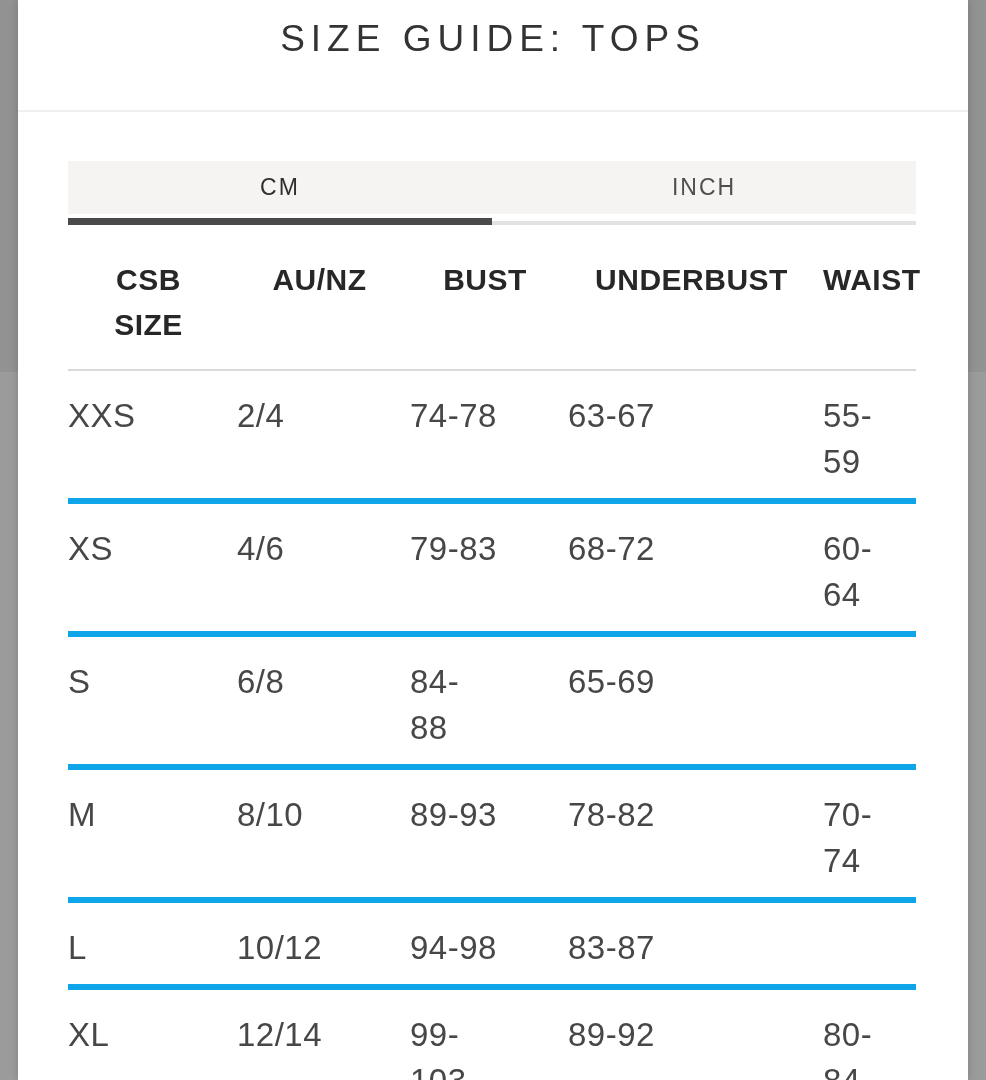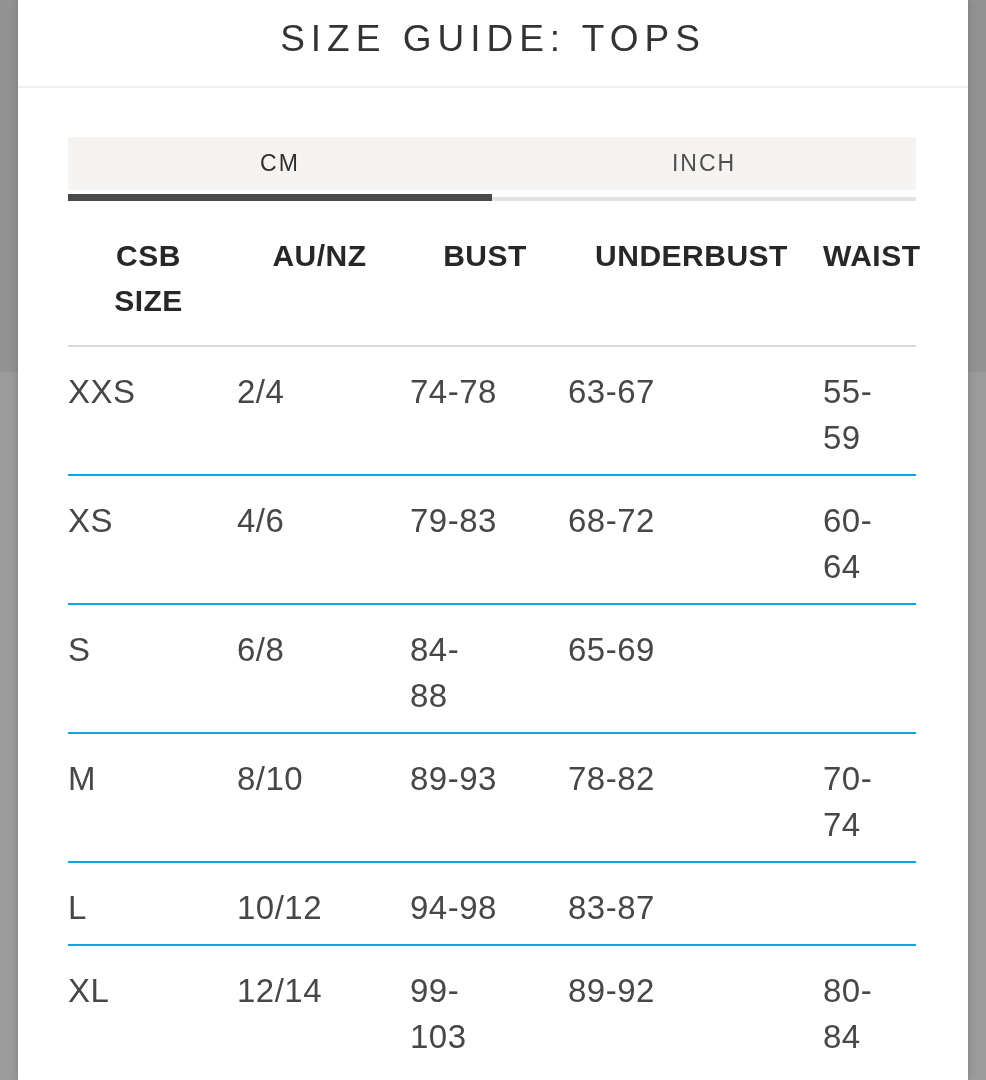--- a/index.html
+++ b/index.html
@@ -27,21 +27,21 @@
     left: 18px;
     top: 0;
     width: 950px;
     height: 1080px;
     background: var(--modal-bg, #ffffff);
     box-shadow: 0 0 8px rgba(0,0,0,0.18);
     box-sizing: border-box;
   }
 
   .modal-header {
-    height: 88px;
+    height: 112px;
     border-bottom: 2px solid #efefef;
     box-sizing: border-box;
     text-align: center;
   }
   .modal-title {
     margin: 0;
     padding-top: 17px;
     font-size: 37px;
     line-height: 44px;
     font-weight: 400;
@@ -94,21 +94,21 @@
     border-bottom: 2px solid #d9d9d9;
     font-weight: 700;
     font-size: 30px;
     line-height: 45px;
     letter-spacing: 0.5px;
     color: #272727;
     text-align: center;
   }
   .tdata {
     padding: 22px 0 13px 0;
-    border-bottom: 2px solid #0ea5e9;
+    border-bottom: 6px solid #0ea5e9;
     font-weight: 400;
     font-size: 33px;
     line-height: 46px;
     letter-spacing: 0.5px;
     color: #474747;
   }
   .tdata:last-child { border-bottom: none; }
   .cell {
     white-space: pre-line;   
     padding-right: 8px;

